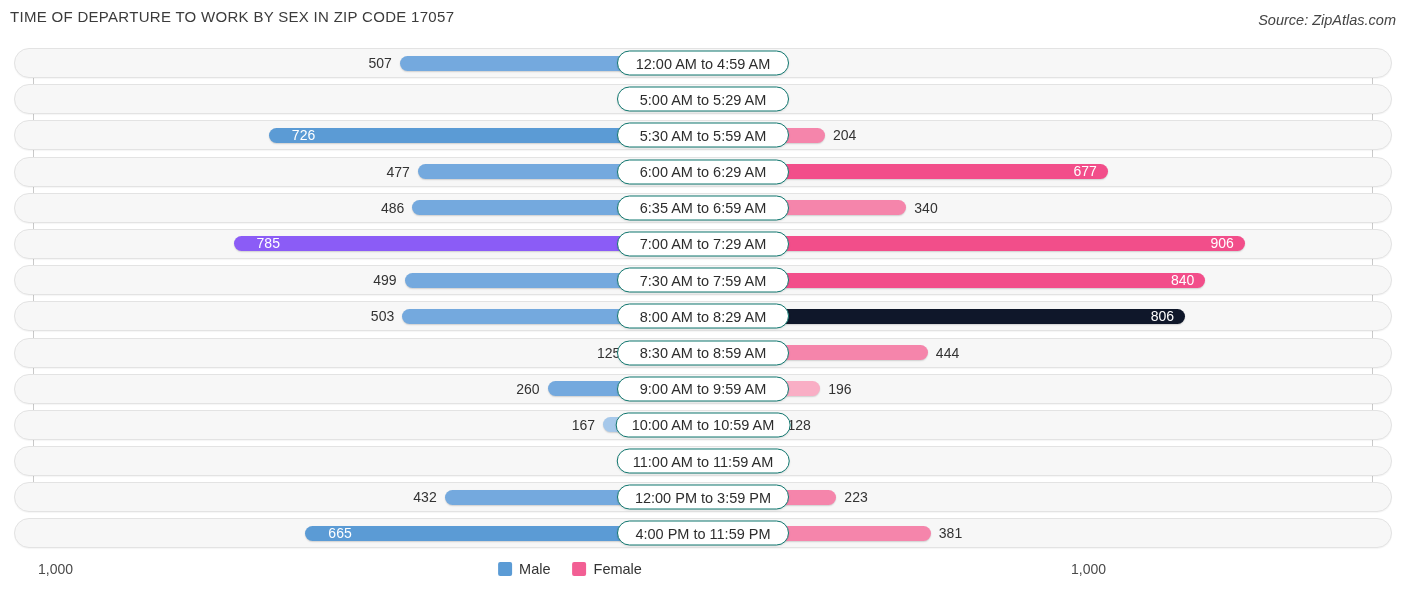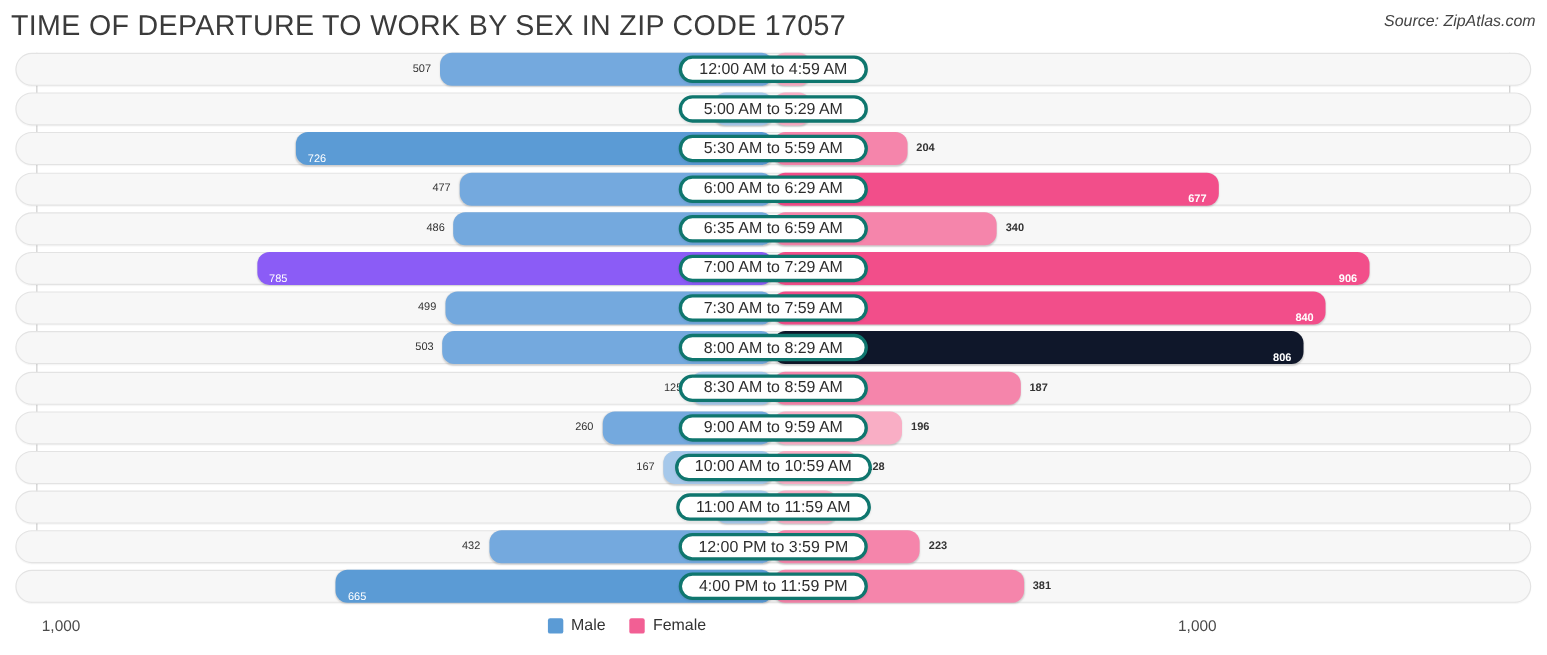--- a/index.html
+++ b/index.html
@@ -8,21 +8,21 @@
     width: 1406px; height: 595px;
     background: #ffffff;
     font-family: "Liberation Sans", sans-serif;
     overflow: hidden;
   }
   #app { position: relative; width: 1406px; height: 595px; }
 
   
   .title {
     position: absolute; left: 10px; top: 8px;
-    font-size: 26px; letter-spacing: .3px;
+    font-size: 15px; letter-spacing: .3px;
     color: #3b3b3b; white-space: nowrap;
   }
   .source {
     position: absolute; right: 10px; top: 12px;
     font-size: 14.5px; font-style: italic; color: #444;
     white-space: nowrap;
   }
 
   
   .plot {
@@ -45,49 +45,50 @@
     background: #f7f7f7;
     border: 1px solid #e3e3e3;
     border-radius: 16px;
     box-shadow: 0 1px 1px rgba(0,0,0,0.045);
   }
   .half {
     position: absolute; top: 0; height: 100%;
     display: flex; align-items: center;
   }
   .half.left  { left: 0;  right: 50%; justify-content: flex-end; }
-  .half.right { left: 50%; right: 0;  justify-content: flex-start; font-weight: bold; }
+  .half.right { left: 50%; right: 0;  justify-content: flex-start; }
 
   .bar {
-    height: 30px;
+    height: 15px;
     border-radius: 11px;
     position: relative;
-    display: flex; align-items: flex-end;
+    display: flex; align-items: flex-start;
     box-shadow: 0 1px 1.5px rgba(0,0,0,0.16);
+    padding-left: 12px;
   }
   .bar.m { justify-content: flex-start; }
   .bar.f { justify-content: flex-end; }
 
   .val {
-    font-size: 10px; color: #333;
+    font-size: 14px; color: #333;
     white-space: nowrap; line-height: 1;
   }
   .val.out-left  { margin-right: 8px; }
   .val.out-right { margin-left: 8px; }
   .val.in {
     color: #ffffff;
     padding: 0 11px;
   }
 
   
   .cat {
     position: absolute; left: 50%; top: 50%;
     transform: translate(-50%, -50%);
     background: #ffffff;
-    border: 3px solid #0f766e;
+    border: 1px solid #0f766e;
     border-radius: 14px;
     height: 25px;
     padding: 0 15px;
     display: flex; align-items: center; justify-content: center;
     font-size: 14.5px; color: #2d2d2d;
     white-space: nowrap;
     box-shadow: 0 1px 2px rgba(0,0,0,0.10);
     z-index: 5;
     min-width: 172px;
   }
@@ -214,21 +215,21 @@
           </div>
           <div class="cat">8:00 AM to 8:29 AM</div>
         </div>
         <div class="row">
           <div class="half left">
             <span class="val out-left">125</span>
             <div class="bar m" style="width: 74.75px; background: rgb(166, 200, 234);"></div>
           </div>
           <div class="half right">
             <div class="bar f" style="width: 224.848px; background: rgb(245, 133, 171);"></div>
-            <span class="val out-right">187</span>
+            <span class="val out-right">444</span>
           </div>
           <div class="cat">8:30 AM to 8:59 AM</div>
         </div>
         <div class="row">
           <div class="half left">
             <span class="val out-left">260</span>
             <div class="bar m" style="width: 155.48px; background: rgb(116, 169, 222);"></div>
           </div>
           <div class="half right">
             <div class="bar f" style="width: 117.208px; background: rgb(249, 174, 197);"></div>

